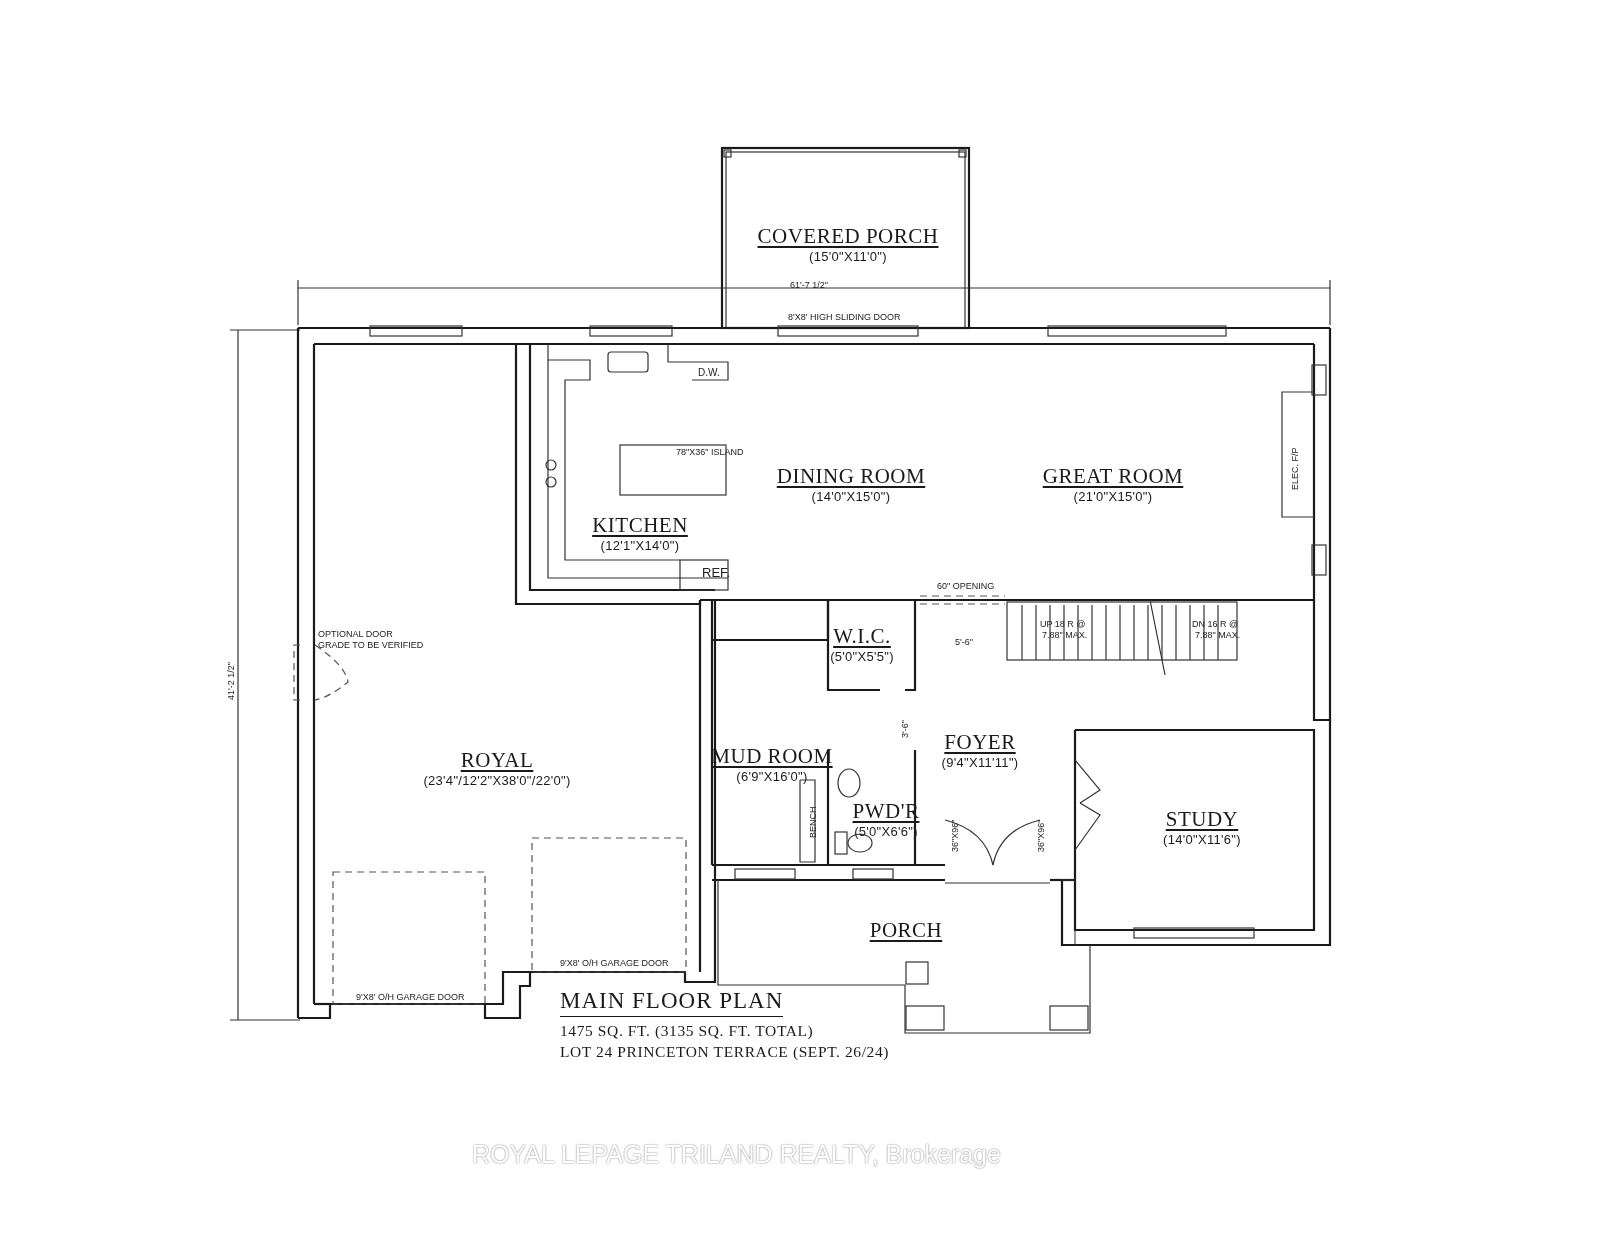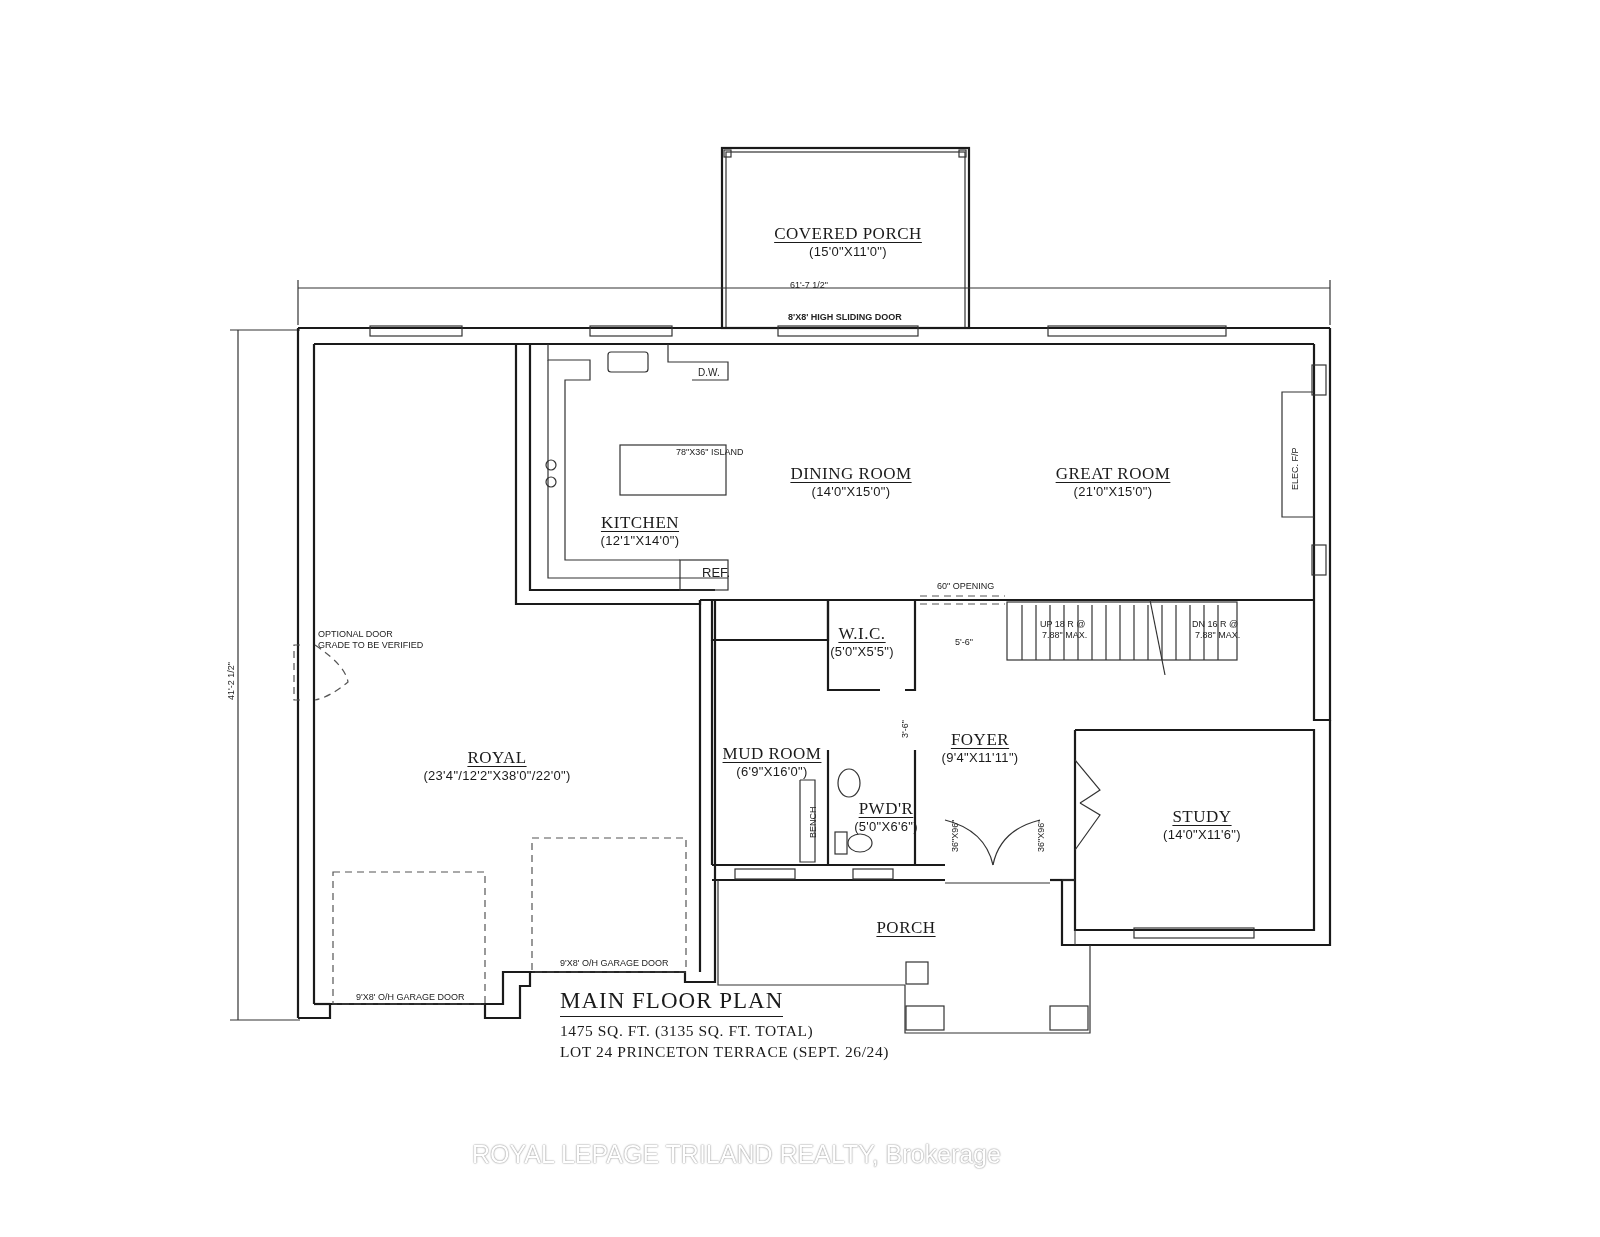--- a/index.html
+++ b/index.html
@@ -3,21 +3,21 @@
 <meta charset="utf-8">
 <style>
   html,body{margin:0;padding:0;background:#ffffff;}
   body{width:1600px;height:1237px;position:relative;overflow:hidden;font-family:"Liberation Sans",sans-serif;}
   svg{position:absolute;left:0;top:0;}
   .w{stroke:#1a1a1a;stroke-width:2.2;fill:none;}
   .t{stroke:#333;stroke-width:1.2;fill:none;}
   .d{stroke:#555;stroke-width:1.2;fill:none;stroke-dasharray:7 5;}
   .hat{stroke:#333;stroke-width:1;fill:none;}
   .lbl{position:absolute;transform:translate(-50%,0);text-align:center;color:#1a1a1a;white-space:nowrap;}
-  .room-name{font-family:"Liberation Serif",serif;font-size:17px;text-decoration:underline;text-underline-offset:3px;letter-spacing:0.5px;}
+  .room-name{font-family:"Liberation Serif",serif;font-size:21px;text-decoration:underline;text-underline-offset:3px;letter-spacing:0.5px;}
   .room-dim{font-family:"Liberation Sans",sans-serif;font-size:13px;letter-spacing:0.3px;}
   .small{position:absolute;font-family:"Liberation Sans",sans-serif;font-size:9px;color:#222;white-space:nowrap;}
   .vert{transform-origin:left top;}
   .title{position:absolute;left:560px;top:986px;font-family:"Liberation Serif",serif;font-size:23px;color:#1a1a1a;letter-spacing:1px;border-bottom:1.5px solid #1a1a1a;line-height:30px;}
   .sub{position:absolute;left:560px;font-family:"Liberation Serif",serif;font-size:15.5px;color:#1a1a1a;letter-spacing:0.6px;}
   .wm{position:absolute;left:472px;top:1140px;font-family:Liberation Sans, sans-serif;font-size:25px;color:#ffffff;text-shadow:0 0 2px #9a9a9a,0 0 1px #888;letter-spacing:0px;}
 </style>
 </head>
 <body>
 
@@ -189,21 +189,21 @@
 <div class="lbl" style="left:1202px;top:807px;">
   <div class="room-name">STUDY</div>
   <div class="room-dim">(14'0"X11'6")</div>
 </div>
 <div class="lbl" style="left:906px;top:918px;text-align:center;">
   <div class="room-name">PORCH</div>
 </div>
 
 <div class="small" style="left:790px;top:280px;">61'-7 1/2"</div>
 <div class="small vert" style="left:226px;top:700px;transform:rotate(-90deg);">41'-2 1/2"</div>
-<div class="small" style="left:788px;top:312px;font-weight:bold;">8'X8' HIGH SLIDING DOOR</div>
+<div class="small" style="left:788px;top:312px;">8'X8' HIGH SLIDING DOOR</div>
 <div class="small" style="left:698px;top:367px;font-size:10px;">D.W.</div>
 <div class="small" style="left:676px;top:447px;">78"X36" ISLAND</div>
 <div class="small" style="left:702px;top:565px;font-size:13px;">REF.</div>
 <div class="small vert" style="left:1290px;top:490px;transform:rotate(-90deg);">ELEC. F/P</div>
 <div class="small" style="left:937px;top:581px;">60" OPENING</div>
 <div class="small" style="left:955px;top:637px;">5'-6"</div>
 <div class="small vert" style="left:900px;top:738px;transform:rotate(-90deg);">3'-6"</div>
 <div class="small" style="left:1040px;top:619px;">UP 18 R @</div>
 <div class="small" style="left:1042px;top:630px;">7.88" MAX.</div>
 <div class="small" style="left:1192px;top:619px;">DN 16 R @</div>

